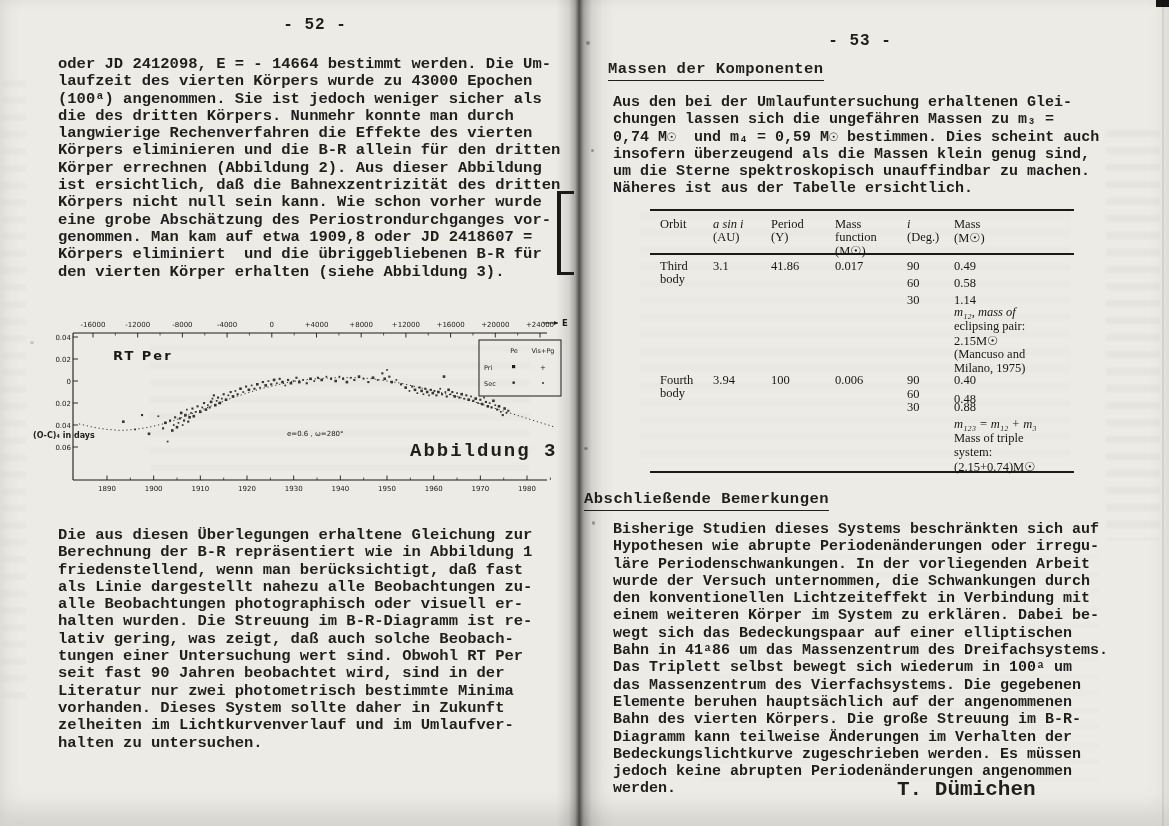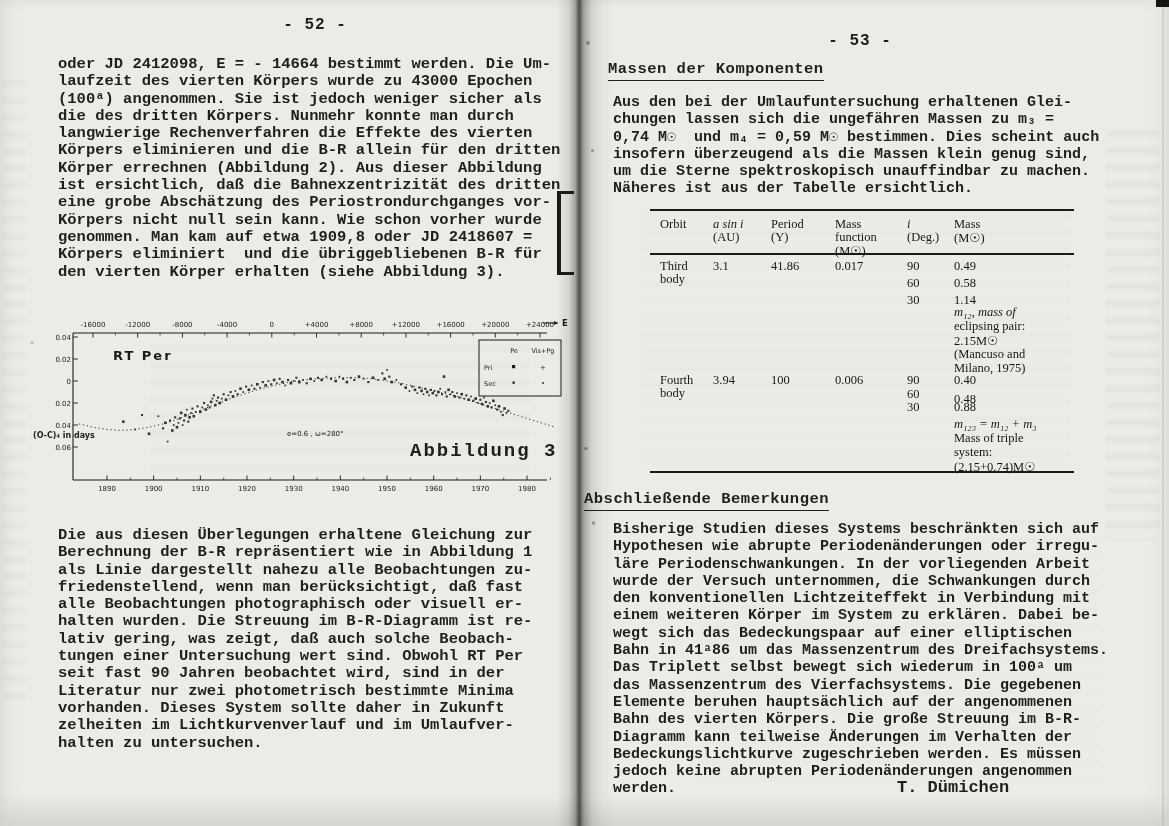--- a/index.html
+++ b/index.html
@@ -20,21 +20,21 @@
   .bracket{left:557px;top:191px;width:13px;height:78px;
            border-left:4px solid #1b1a18;border-top:3px solid #1b1a18;border-bottom:3px solid #1b1a18;}
   .notch{right:0;top:0;width:13px;height:7px;background:#161514;}
   .edge-line{left:1162px;top:0;width:2px;height:826px;background:rgba(0,0,0,0.08);}
   .ghost{position:absolute;filter:blur(1.3px);
          background:repeating-linear-gradient(to bottom, rgba(60,58,54,0.10) 0 7px, rgba(0,0,0,0) 7px 17px);}
   .speck{position:absolute;background:rgba(40,38,36,0.38);border-radius:50%;}
   .ylabel{font-size:8px;font-weight:bold;font-family:"DejaVu Sans",sans-serif;
           transform:rotate(-90deg);transform-origin:left top;white-space:pre;color:#23221f;}
   .caption{font-size:19px;font-weight:bold;letter-spacing:2px;white-space:pre;text-align:center;}
-  .sig{font-size:17px;font-weight:bold;white-space:pre;}
+  .sig{font-size:21px;font-weight:bold;white-space:pre;}
   
   .tbl{font-family:"Liberation Serif","DejaVu Serif",serif;font-size:12.5px;color:#181715;}
   .tbl .cell{position:absolute;white-space:pre;}
   .tbl .rule{position:absolute;background:#1b1a18;}
   .tbl .ital{font-style:italic;}
   svg text{fill:#1c1b19;}
 </style>
 </head>
 <body>
 
@@ -59,22 +59,22 @@
 
   <div class="abs body-text" style="left:58px;top:56px;">
       <div class="line">oder JD 2412098, E = - 14664 bestimmt werden. Die Um-</div>
       <div class="line">laufzeit des vierten Körpers wurde zu 43000 Epochen</div>
       <div class="line">(100ᵃ) angenommen. Sie ist jedoch weniger sicher als</div>
       <div class="line">die des dritten Körpers. Nunmehr konnte man durch</div>
       <div class="line">langwierige Rechenverfahren die Effekte des vierten</div>
       <div class="line">Körpers eliminieren und die B-R allein für den dritten</div>
       <div class="line">Körper errechnen (Abbildung 2). Aus dieser Abbildung</div>
       <div class="line">ist ersichtlich, daß die Bahnexzentrizität des dritten</div>
+      <div class="line">Körpers nicht null sein kann. Wie schon vorher wurde</div>
       <div class="line">eine grobe Abschätzung des Periostrondurchganges vor-</div>
-      <div class="line">Körpers nicht null sein kann. Wie schon vorher wurde</div>
       <div class="line">genommen. Man kam auf etwa 1909,8 oder JD 2418607 =</div>
       <div class="line">Körpers eliminiert  und die übriggebliebenen B-R für</div>
       <div class="line">den vierten Körper erhalten (siehe Abbildung 3).</div>
     </div>
 
   <div class="abs" style="left:33px;top:425px;">
     <span class="ylabel">(O-C)₄ in days</span>
   </div>
   <svg id="figure-svg" class="abs" style="left:55px;top:314px;" width="516" height="182" viewBox="0 0 516 182">
       <line x1="18" y1="19" x2="492" y2="19" stroke="#1c1b19" stroke-width="1.1"></line>
@@ -315,22 +315,22 @@
       <rect x="457" y="51" width="3.2" height="3.2" fill="#1c1b19"></rect>
       <text font-family="&quot;DejaVu Sans&quot;,sans-serif" font-size="7" fill="#1c1b19" x="488" y="56" text-anchor="middle">+</text>
       <rect x="457.5" y="67.5" width="2.3" height="2.3" fill="#1c1b19"></rect>
       <circle cx="488" cy="69" r="0.9" fill="#1c1b19"></circle>
     </svg>
   <div class="abs caption" style="left:410px;top:440px;">Abbildung 3</div>
 
   <div class="abs body-text" style="left:58px;top:527px;">
       <div class="line">Die aus diesen Überlegungen erhaltene Gleichung zur</div>
       <div class="line">Berechnung der B-R repräsentiert wie in Abbildung 1</div>
+      <div class="line">friedenstellend, wenn man berücksichtigt, daß fast</div>
       <div class="line">als Linie dargestellt nahezu alle Beobachtungen zu-</div>
-      <div class="line">friedenstellend, wenn man berücksichtigt, daß fast</div>
       <div class="line">alle Beobachtungen photographisch oder visuell er-</div>
       <div class="line">halten wurden. Die Streuung im B-R-Diagramm ist re-</div>
       <div class="line">lativ gering, was zeigt, daß auch solche Beobach-</div>
       <div class="line">tungen einer Untersuchung wert sind. Obwohl RT Per</div>
       <div class="line">seit fast 90 Jahren beobachtet wird, sind in der</div>
       <div class="line">Literatur nur zwei photometrisch bestimmte Minima</div>
       <div class="line">vorhanden. Dieses System sollte daher in Zukunft</div>
       <div class="line">zelheiten im Lichtkurvenverlauf und im Umlaufver-</div>
       <div class="line">halten zu untersuchen.</div>
     </div>

